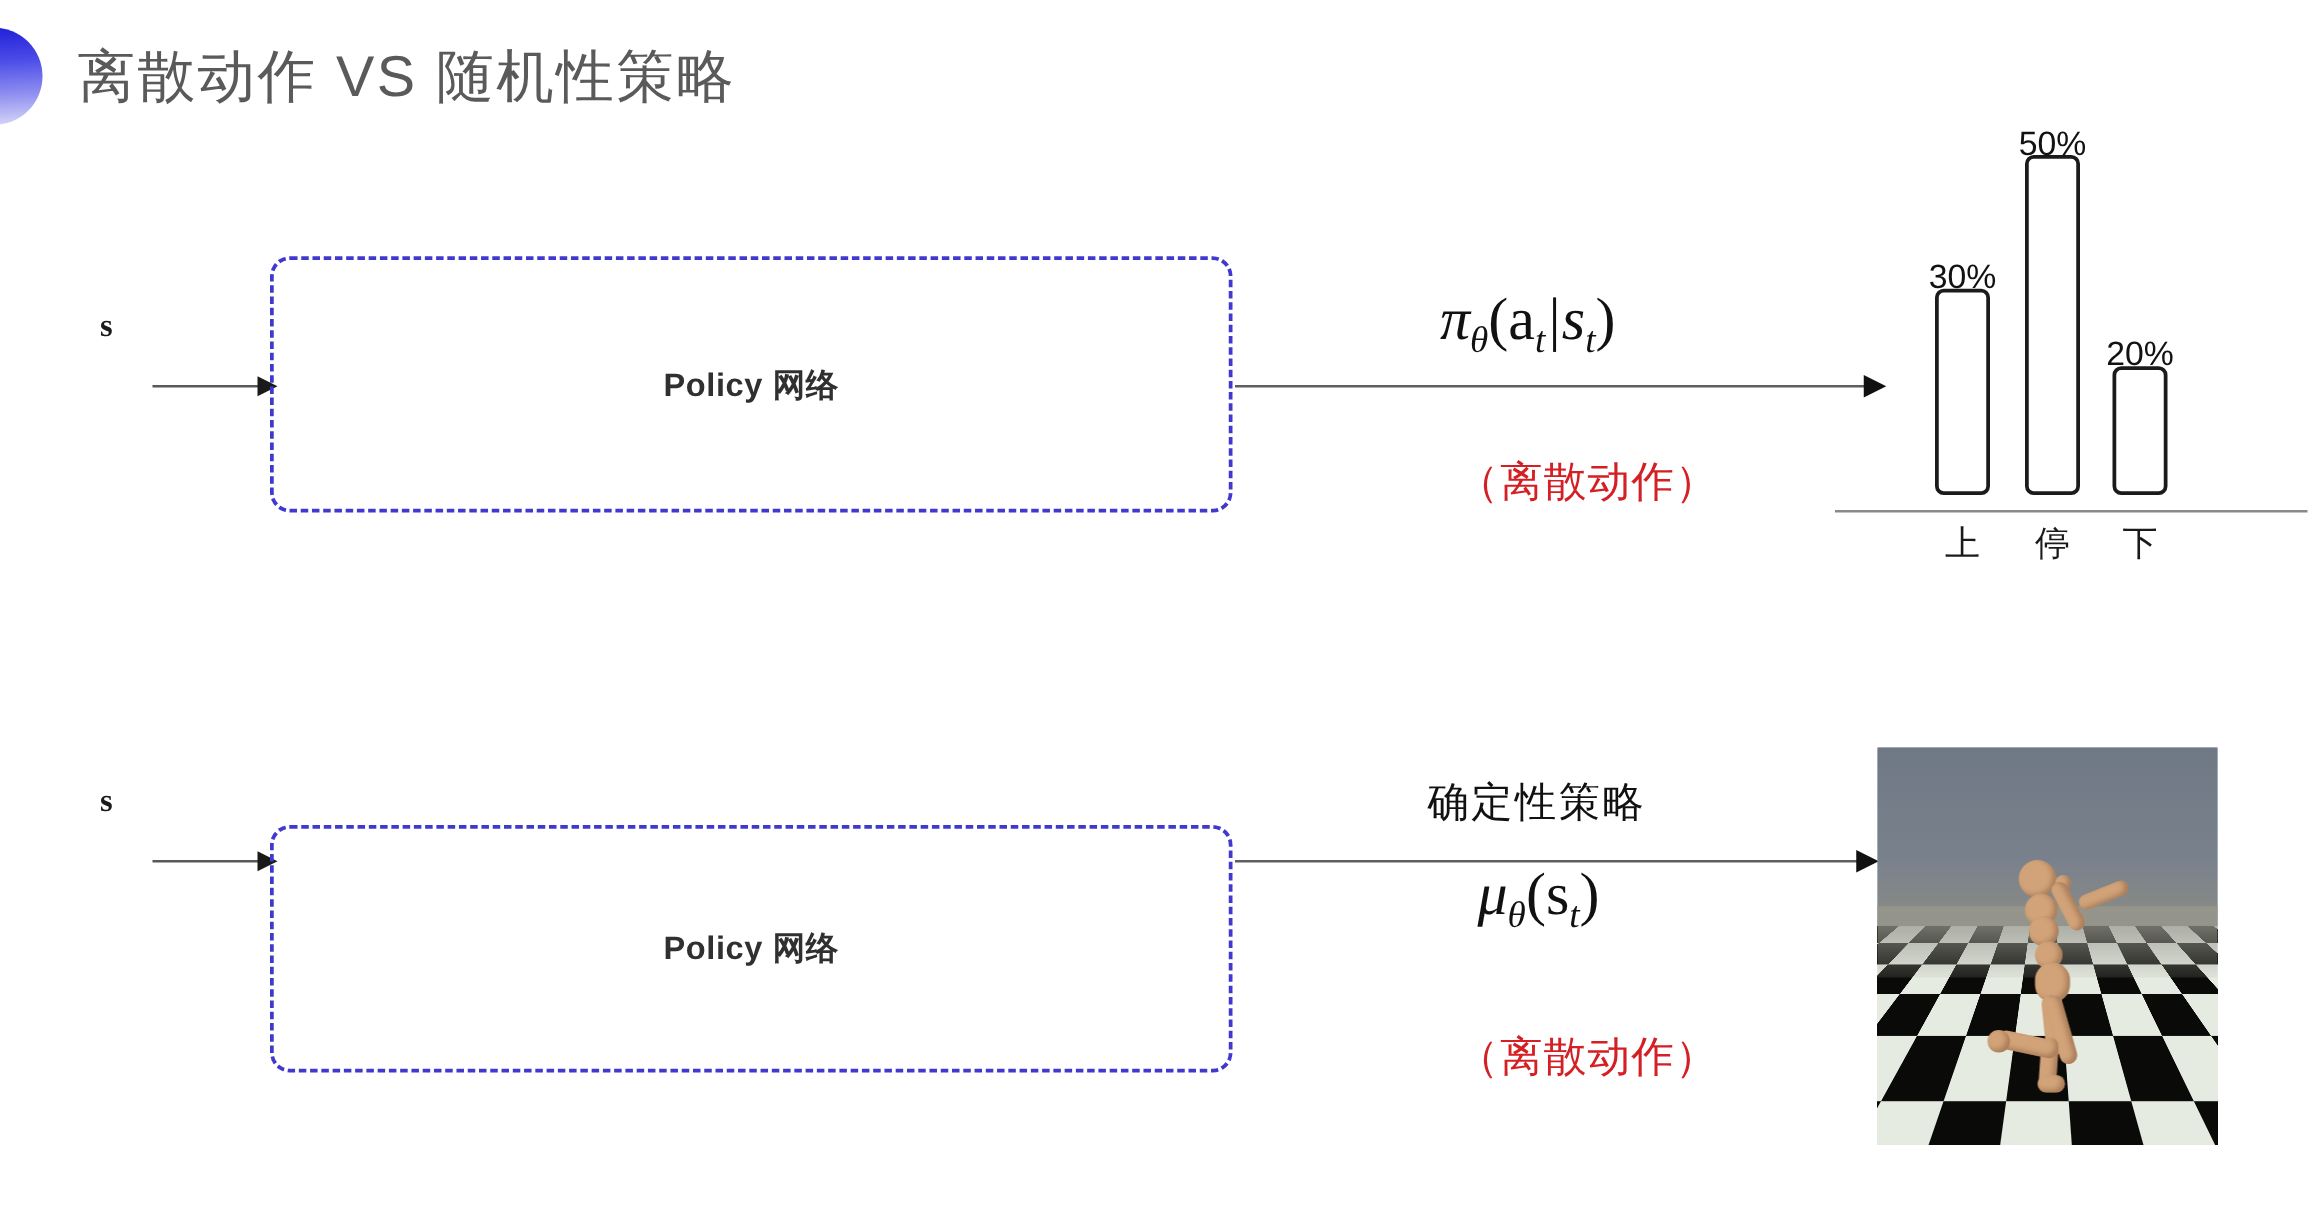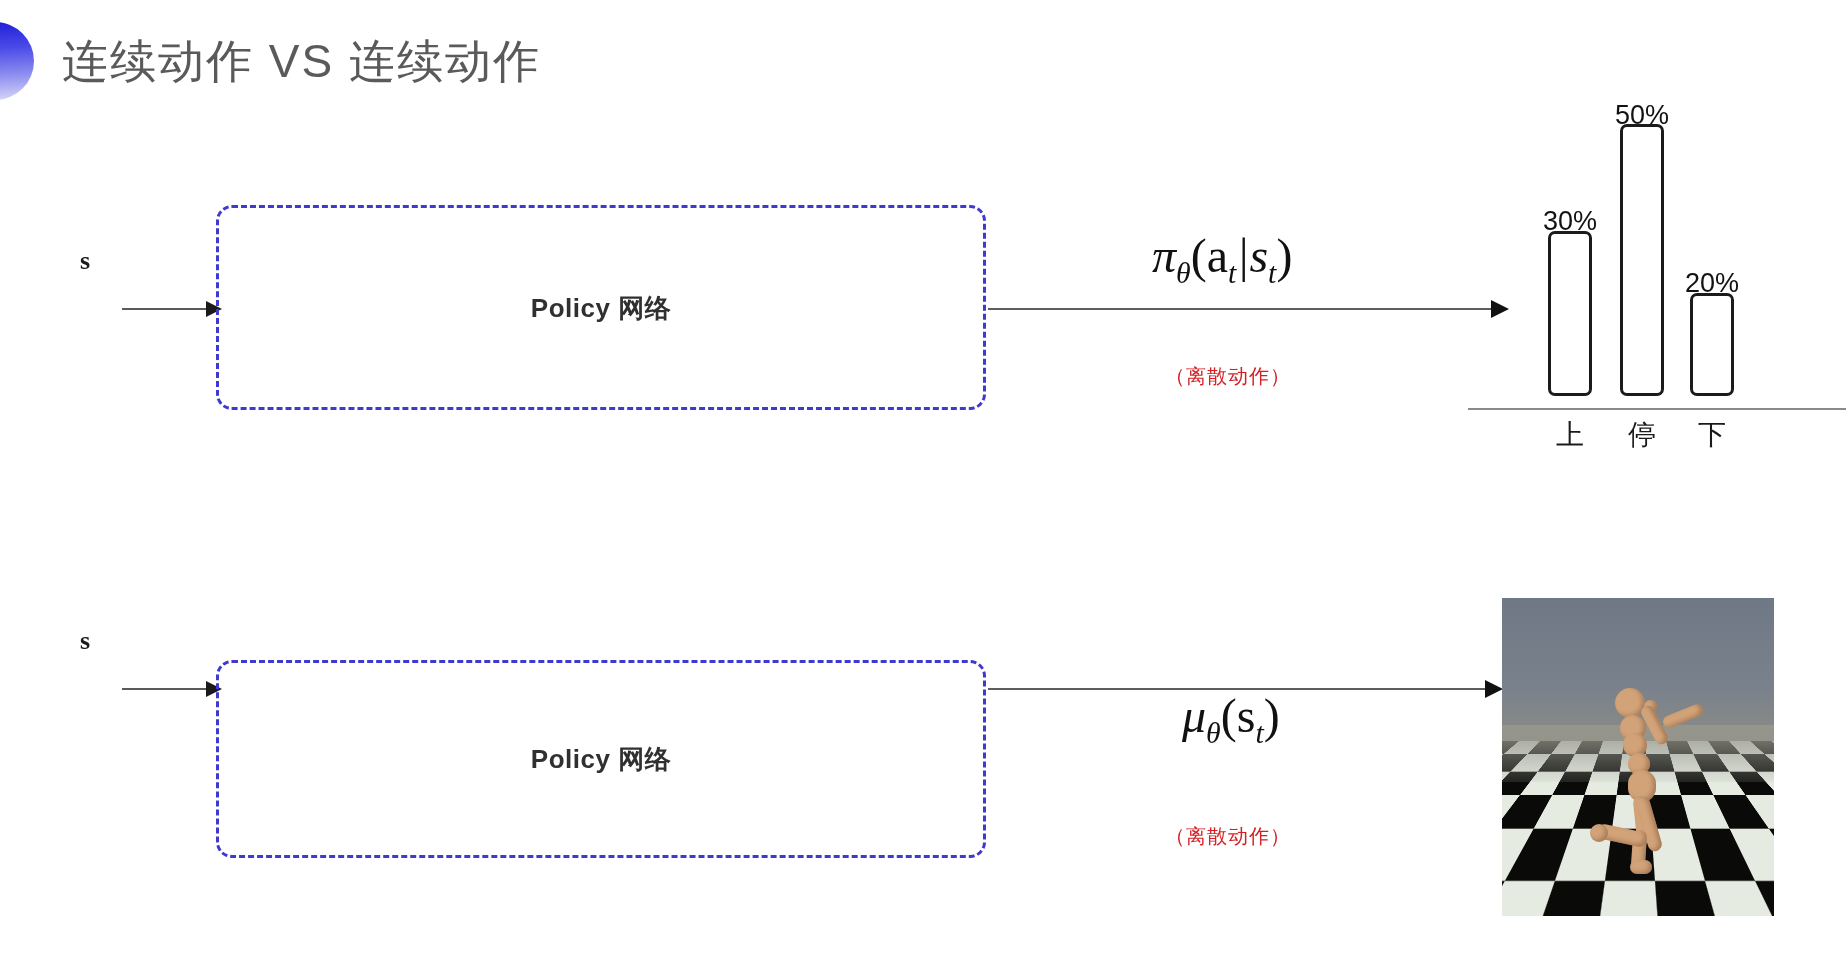--- a/index.html
+++ b/index.html
@@ -122,21 +122,21 @@
   .policy-formula .sub {
     font-size: 0.62em;
     vertical-align: sub;
     font-style: italic;
   }
   .policy-formula .paren {
     font-style: normal;
   }
   .action-note {
     position: absolute;
-    font-size: 20px;
+    font-size: 34px;
     color: #d42024;
     letter-spacing: 1px;
     white-space: nowrap;
     font-family: Liberation Serif, serif;
   }
 
   
   .chart {
     position: absolute;
     left: 1468px;
@@ -212,21 +212,21 @@
     border-radius: 999px;
     box-shadow: inset -3px -2px 4px rgba(120,80,50,0.45);
   }
 </style>
 </head>
 <body>
 
 <div class="slide">
 
   <div class="title-bullet"></div>
-  <div class="slide-title">连续动作 VS 连续动作</div>
+  <div class="slide-title">离散动作 VS 随机性策略</div>
 
   <div class="state-label" style="left:80px; top:246px;">s</div>
 
   <div class="in-arrow" style="left:122px; top:308px; width:98px;"></div>
 
   <div class="policy-box" style="left:216px; top:205px; width:770px; height:205px;">
     <div class="policy-box-label">Policy 网络</div>
   </div>
 
   <div class="long-arrow" style="left:988px; top:308px; width:518px;"></div>
@@ -257,20 +257,21 @@
   <div class="state-label" style="left:80px; top:626px;">s</div>
 
   <div class="in-arrow" style="left:122px; top:688px; width:98px;"></div>
 
   <div class="policy-box" style="left:216px; top:660px; width:770px; height:198px;">
     <div class="policy-box-label">Policy 网络</div>
   </div>
 
   <div class="long-arrow" style="left:988px; top:688px; width:512px;"></div>
 
+  <div class="policy-kind" style="left:1142px; top:620px;">确定性策略</div>
 
   <div class="policy-formula" style="left:1182px; top:688px;">
     <span>μ</span><span class="sub">θ</span><span class="paren">(s</span><span class="sub">t</span><span class="paren">)</span>
   </div>
 
   <div class="action-note" style="left:1165px; top:823px;">（离散动作）</div>
 
   <div class="sim-image">
     <div class="sim-sky"></div>
     <div class="sim-floor"></div>

